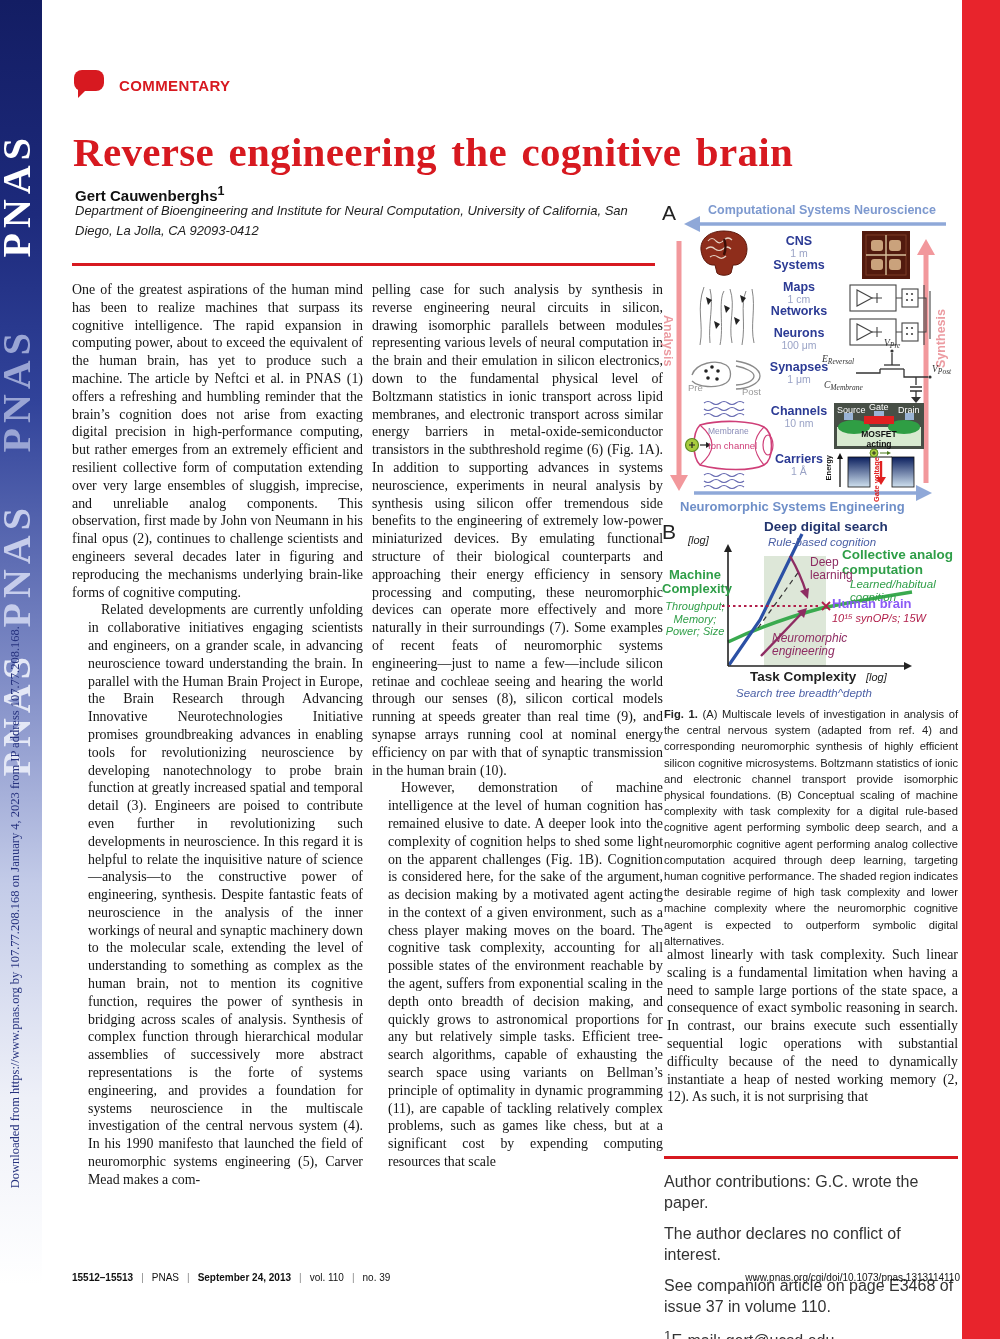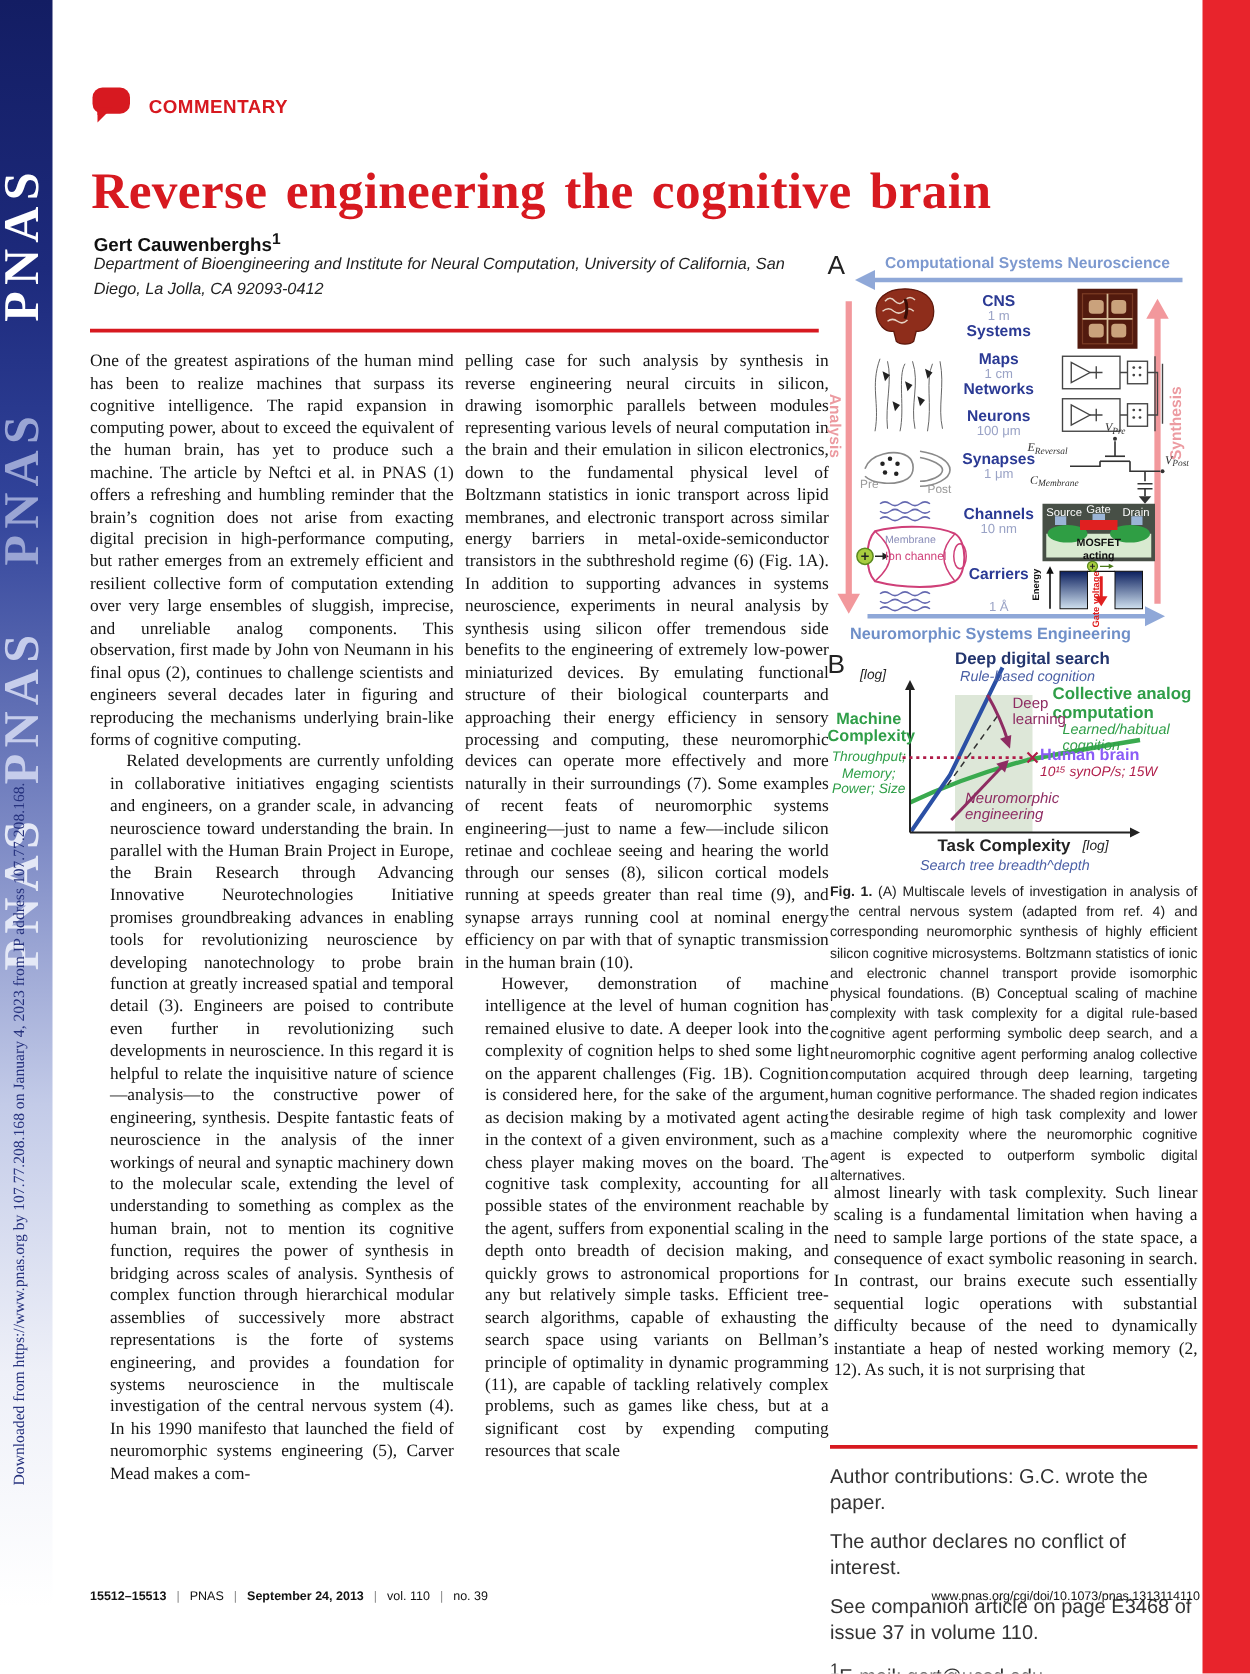--- a/index.html
+++ b/index.html
@@ -248,21 +248,21 @@
     <span class="lvl" style="top:84px;">Maps</span>
     <span class="scl" style="top:97px;">1 cm</span>
     <span class="lvl" style="top:108px;">Networks</span>
     <span class="lvl" style="top:130px;">Neurons</span>
     <span class="scl" style="top:143px;">100 μm</span>
     <span class="lvl" style="top:164px;">Synapses</span>
     <span class="scl" style="top:177px;">1 μm</span>
     <span class="lvl" style="top:208px;">Channels</span>
     <span class="scl" style="top:221px;">10 nm</span>
     <span class="lvl" style="top:256px;">Carriers</span>
-    <span class="scl" style="top:284px;">1 Å</span>
+    <span class="scl" style="top:269px;">1 Å</span>
 
     <span class="tiny" style="left:28px;top:186px;">Pre</span>
     <span class="tiny" style="left:82px;top:190px;">Post</span>
     <span class="tiny" style="left:48px;top:230px;color:#8a8db8;font-size:8.5px;">Membrane</span>
     <span class="tiny" style="left:48px;top:244px;color:#cf3f78;">Ion channel</span>
 
     <span class="tiny ital" style="left:224px;top:142px;color:#333;"><span>V</span><span class="sublab">Pre</span></span>
     <span class="tiny ital" style="left:162px;top:158px;color:#333;"><span>E</span><span class="sublab">Reversal</span></span>
     <span class="tiny ital" style="left:272px;top:168px;color:#333;"><span>V</span><span class="sublab">Post</span></span>
     <span class="tiny ital" style="left:164px;top:184px;color:#333;"><span>C</span><span class="sublab">Membrane</span></span>

